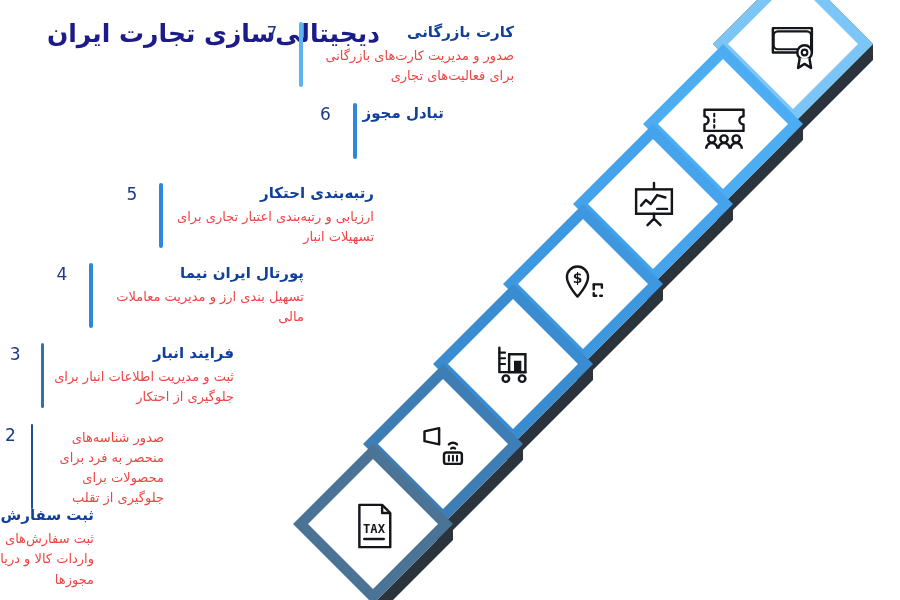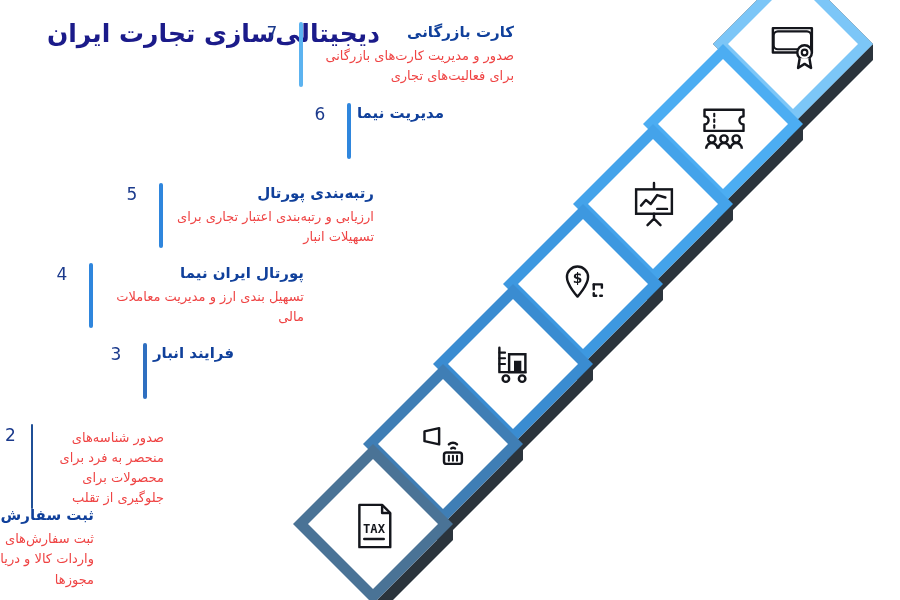--- a/index.html
+++ b/index.html
@@ -208,47 +208,48 @@
     <div class="txtwrap">
       <div class="heading">کارت بازرگانی</div>
       <div class="desc">صدور و مدیریت کارت‌های بازرگانی برای فعالیت‌های تجاری</div>
     </div>
     <div class="bar" style="background:#5cb3f0;"></div>
     <div class="num">7</div>
   </div>
 
   <div class="step-text" style="top:103px; right:456px;">
     <div class="txtwrap">
-      <div class="heading">مدیریت نیما</div>
+      <div class="heading">تبادل مجوز</div>
     </div>
     <div class="bar" style="background:#2f86dd;"></div>
     <div class="num">6</div>
   </div>
 
   <div class="step-text" style="top:183px; right:526px;">
     <div class="txtwrap">
-      <div class="heading">رتبه‌بندی پورتال</div>
+      <div class="heading">رتبه‌بندی احتکار</div>
       <div class="desc">ارزیابی و رتبه‌بندی اعتبار تجاری برای تسهیلات انبار</div>
     </div>
     <div class="bar" style="background:#2f86dd;"></div>
     <div class="num">5</div>
   </div>
 
   <div class="step-text" style="top:263px; right:596px;">
     <div class="txtwrap">
       <div class="heading">پورتال ایران نیما</div>
       <div class="desc">تسهیل بندی ارز و مدیریت معاملات مالی</div>
     </div>
     <div class="bar" style="background:#2f86dd;"></div>
     <div class="num">4</div>
   </div>
 
   <div class="step-text" style="top:343px; right:666px;">
     <div class="txtwrap">
       <div class="heading">فرایند انبار</div>
+      <div class="desc">ثبت و مدیریت اطلاعات انبار برای جلوگیری از احتکار</div>
     </div>
     <div class="bar" style="background:#2f6fc0;"></div>
     <div class="num">3</div>
   </div>
 
   <div class="step-text" style="top:424px; right:736px;">
     <div class="txtwrap">
       <div class="desc">صدور شناسه‌های منحصر به فرد برای محصولات برای جلوگیری از تقلب</div>
     </div>
     <div class="bar" style="background:#1f4f96;"></div>

